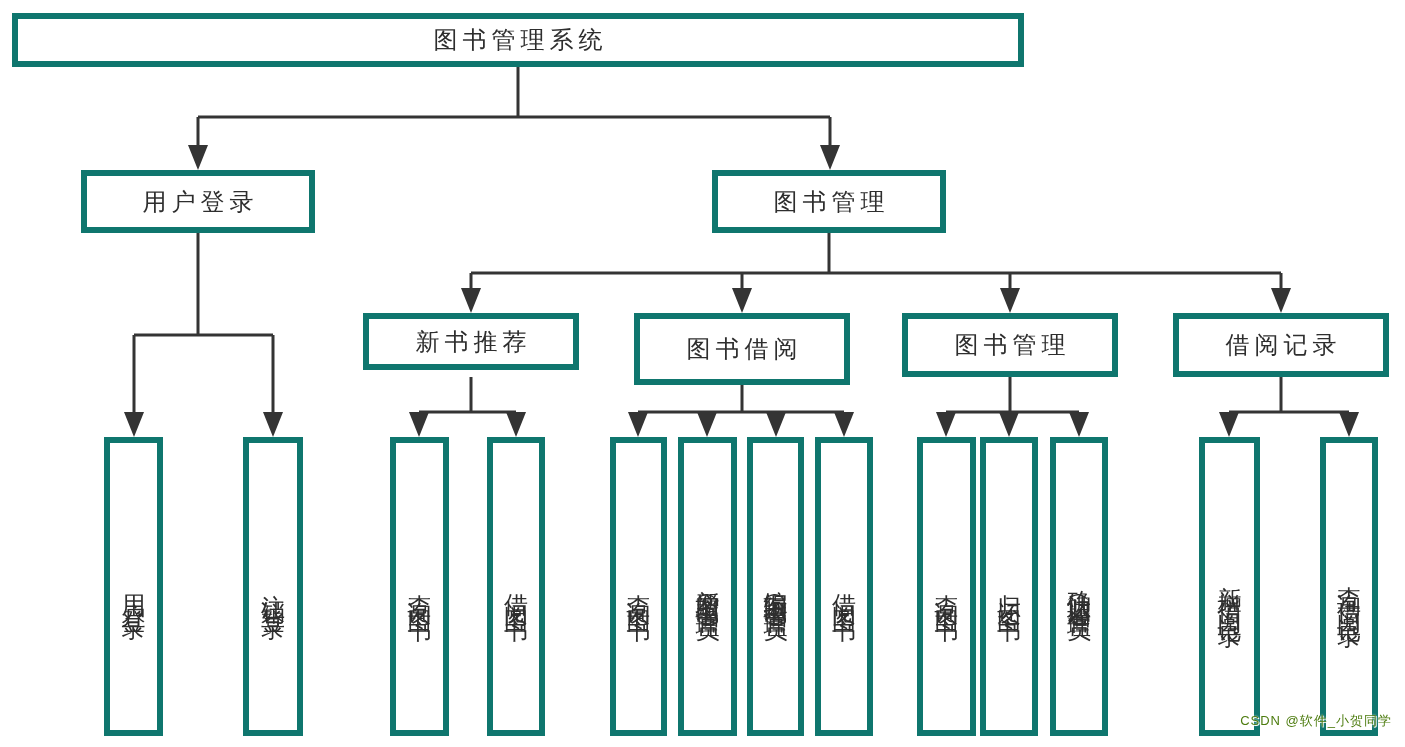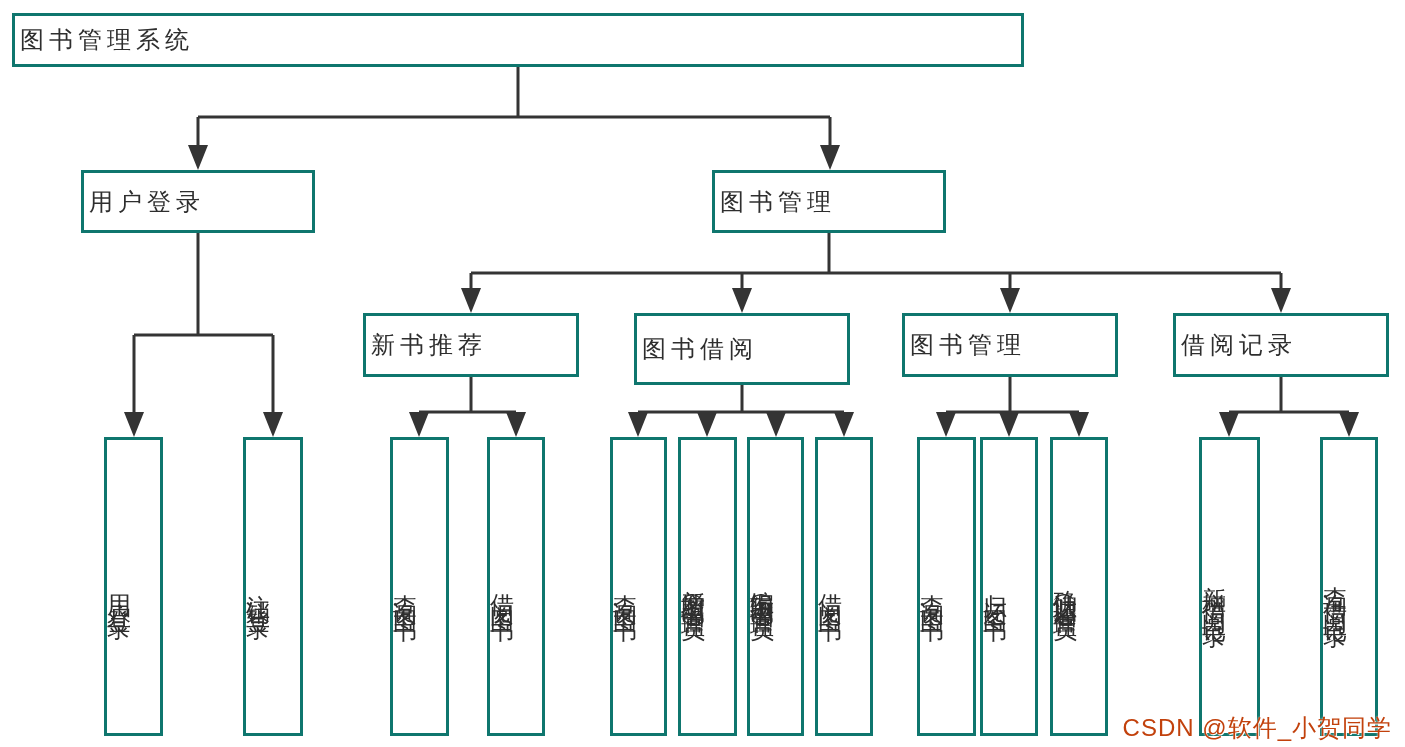--- a/index.html
+++ b/index.html
@@ -9,24 +9,24 @@
     height: 747px;
     background: #ffffff;
     font-family: "Liberation Sans", sans-serif;
     overflow: hidden;
   }
   svg.wires { position: absolute; left: 0; top: 0; width: 1405px; height: 747px; }
   .box {
     position: absolute;
     box-sizing: border-box;
     background: #ffffff;
-    border: 3px solid #0f766e;
+    border: 6px solid #0f766e;
     display: flex;
     align-items: center;
-    justify-content: flex-start;
+    justify-content: center;
     color: #2e2e2e;
     z-index: 2;
   }
   .hlabel {
     font-size: 24px;
     letter-spacing: 5px;
     white-space: nowrap;
     line-height: 1;
     padding-left: 5px; 
   }
@@ -38,22 +38,22 @@
     letter-spacing: 8px;
     line-height: 1;
     white-space: nowrap;
     padding-top: 8px; 
   }
   .vlabel.long { letter-spacing: 4px; padding-top: 4px; }
   .watermark {
     position: absolute;
     right: 13px;
     top: 712px;
-    font-size: 24px;
-    color: #c2410c;
+    font-size: 13px;
+    color: #4d7c0f;
     letter-spacing: 1px;
     text-shadow: 0 0 2px #ffffff, 1px 1px 0 #ffffff;
     z-index: 3;
     white-space: nowrap;
   }
 </style>
 </head>
 <body>
 
 <div class="canvas">
@@ -95,21 +95,21 @@
     <span class="hlabel">图书管理系统</span>
   </div>
 
   <div class="box" style="left:81px; top:170px; width:234px; height:63px;">
     <span class="hlabel">用户登录</span>
   </div>
   <div class="box" style="left:712px; top:170px; width:234px; height:63px;">
     <span class="hlabel">图书管理</span>
   </div>
 
-  <div class="box" style="left:363px; top:313px; width:216px; height:64px;">
+  <div class="box" style="left:363px; top:313px; width:216px; height:57px;">
     <span class="hlabel">新书推荐</span>
   </div>
   <div class="box" style="left:634px; top:313px; width:216px; height:72px;">
     <span class="hlabel">图书借阅</span>
   </div>
   <div class="box" style="left:902px; top:313px; width:216px; height:64px;">
     <span class="hlabel">图书管理</span>
   </div>
   <div class="box" style="left:1173px; top:313px; width:216px; height:64px;">
     <span class="hlabel">借阅记录</span>

